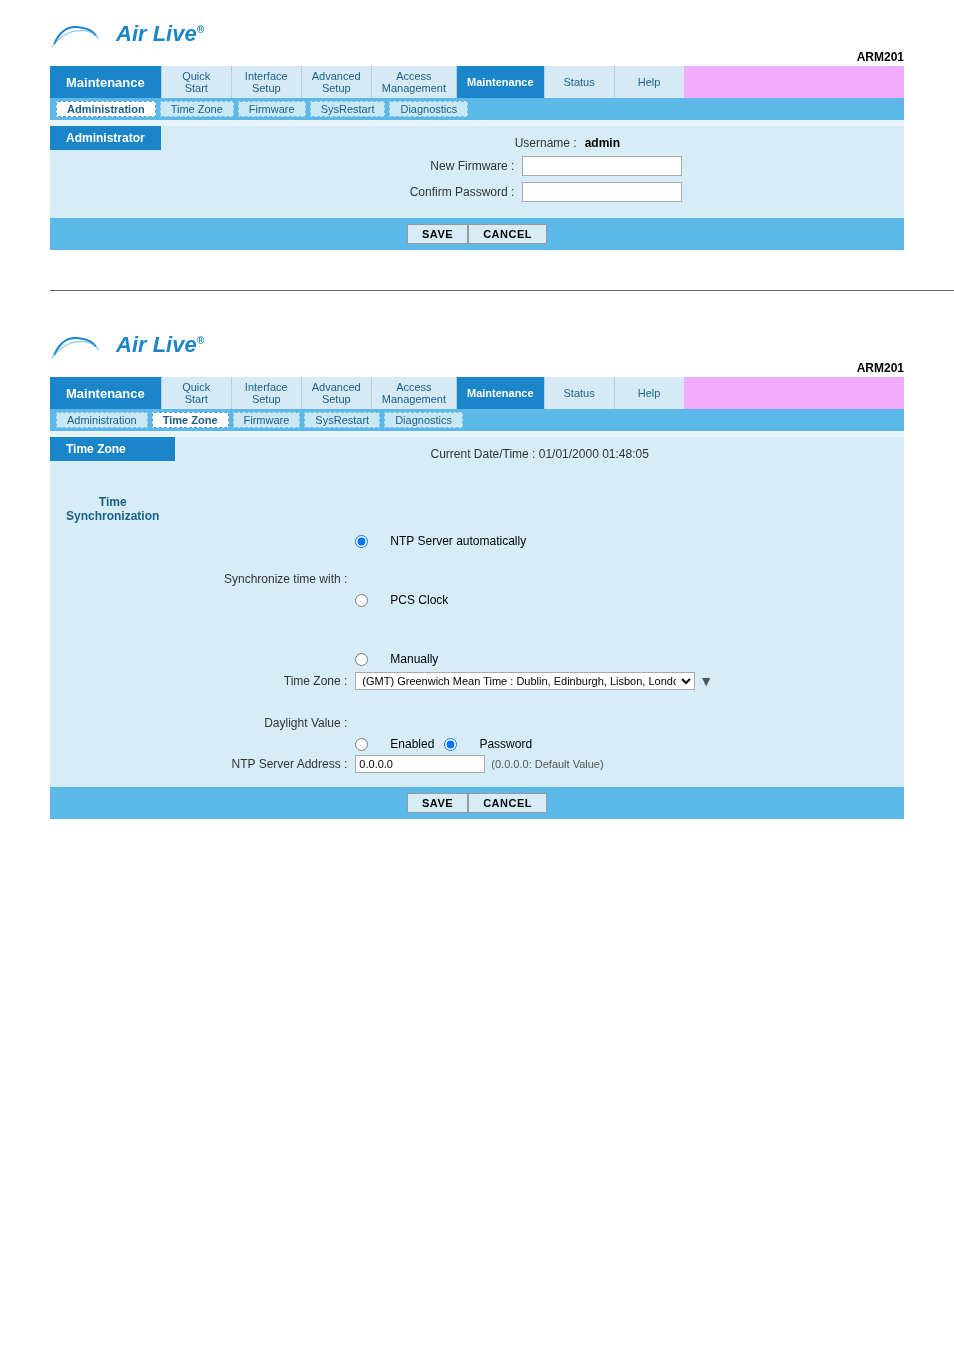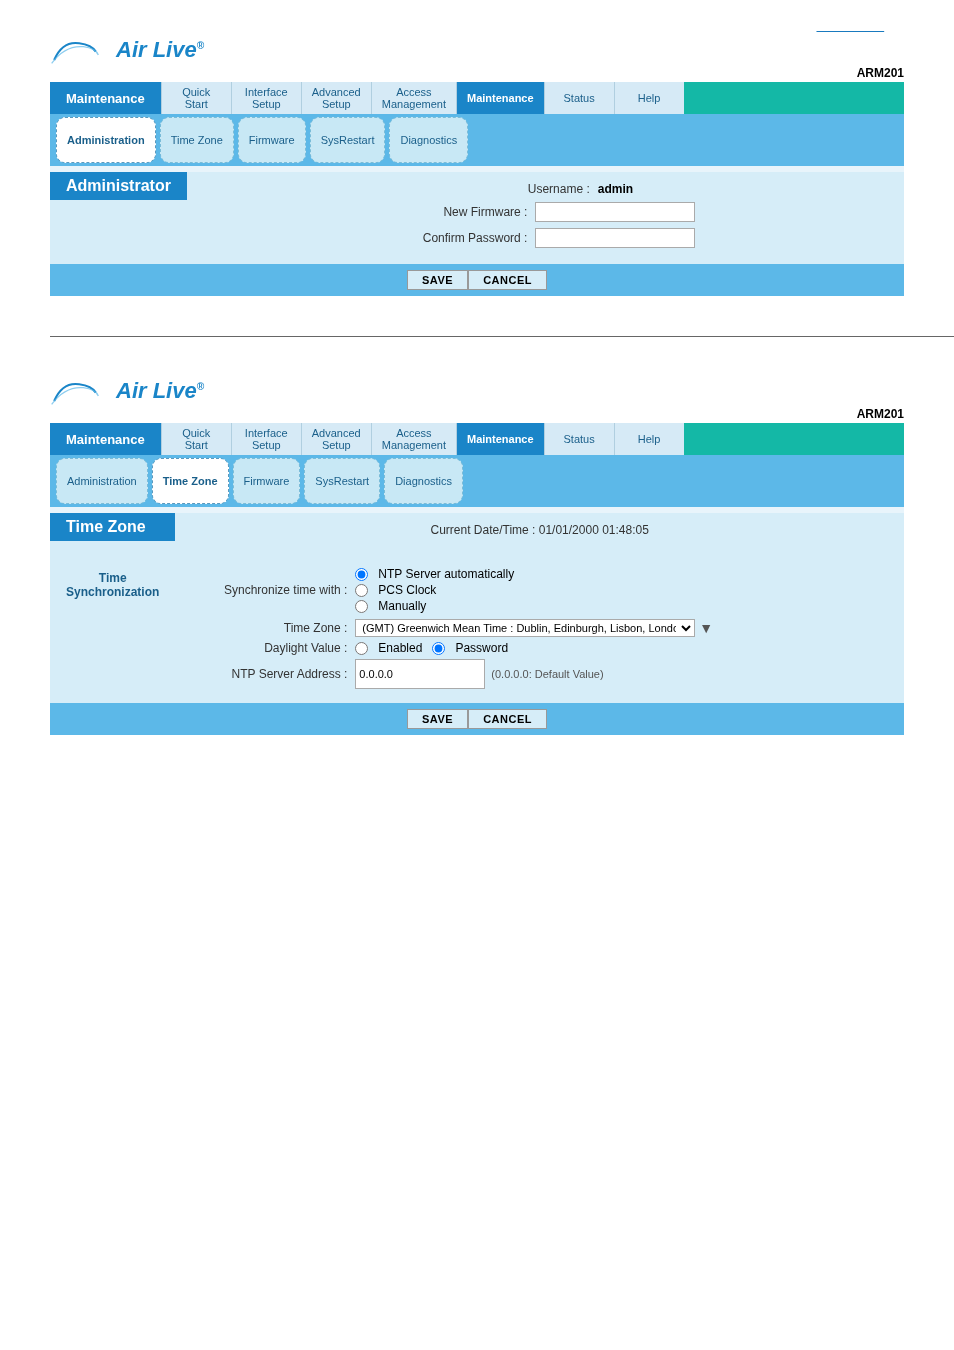--- a/index.html
+++ b/index.html
@@ -20,21 +20,21 @@
     }
 
     .logo-swoosh {
       width: 50px;
       height: 28px;
       margin-right: 4px;
     }
 
     
     .nav-bar {
-      background: #14b8a6;
+      background: #f0abfc;
       display: flex;
       align-items: stretch;
       border: none;
     }
 
     .nav-current {
       background: #1a85c8;
       color: #fff;
       padding: 6px 16px;
       font-weight: bold;
@@ -74,40 +74,40 @@
     .sub-nav {
       background: #5cb8e8;
       display: flex;
       padding: 3px 6px;
       gap: 4px;
     }
 
     .sub-nav-item {
       background: #c8e8f5;
       color: #1a5f8a;
-      padding: 16px 10px;
+      padding: 1px 10px;
       font-size: 11px;
       border: 1px dashed #7abcd8;
       cursor: pointer;
-      border-radius: 9px;
+      border-radius: 2px;
     }
 
     .sub-nav-item.active {
       background: #fff;
       border: 1px dashed #5a9abf;
       font-weight: bold;
     }
 
     
     .section-header {
       background: #1a85c8;
       color: #fff;
       font-weight: bold;
       padding: 5px 16px;
-      font-size: 16px;
+      font-size: 12px;
     }
 
     
     .form-area {
       background: #d6edf8;
       padding: 10px 20px 10px 20px;
     }
 
     .form-row {
       display: flex;
@@ -195,35 +195,36 @@
 
     .sync-options {
       display: flex;
       flex-direction: column;
       gap: 2px;
     }
 
     .sync-option {
       display: flex;
       align-items: center;
-      gap: 8px;
-      font-size: 12px;
+      gap: 20px;
+      font-size: 12px;
+      margin-top: 43px;
     }
 
     .tz-select {
       font-size: 11px;
       border: 1px solid #aaa;
       background: #fff;
       padding: 1px 2px;
       width: 340px;
     }
 
     .ntp-input {
       width: 130px;
-      height: 30px;
+      height: 18px;
       border: 1px solid #aaa;
       background: #fff;
       font-size: 11px;
       padding: 1px 3px;
     }
 
     .ntp-hint {
       font-size: 11px;
       color: #555;
       margin-left: 6px;
@@ -276,23 +277,20 @@
       text-decoration: underline;
       margin-bottom: 4px;
       padding-right: 20px;
     }
   </style>
 </head>
 <body>
 
 <div style="padding: 20px 50px 10px 50px;">
 
-  <div class="top-right-link">
-    <span>___________</span>
-  </div>
 
   <div class="logo-container">
     <svg class="logo-swoosh" viewBox="0 0 60 32" xmlns="http://www.w3.org/2000/svg">
       <path d="M5,28 Q15,5 35,8 Q50,10 55,18" stroke="#1a85c8" stroke-width="2.5" fill="none"></path>
       <path d="M2,32 Q18,10 40,12 Q55,14 58,22" stroke="#5cb8e8" stroke-width="1.5" fill="none" opacity="0.7"></path>
     </svg>
     <span style="font-size:22px; font-weight:bold; color:#1a85c8; font-style:italic;">
       <span>Air Live</span><span style="font-size:10px; vertical-align:super;">®</span>
     </span>
   </div>

